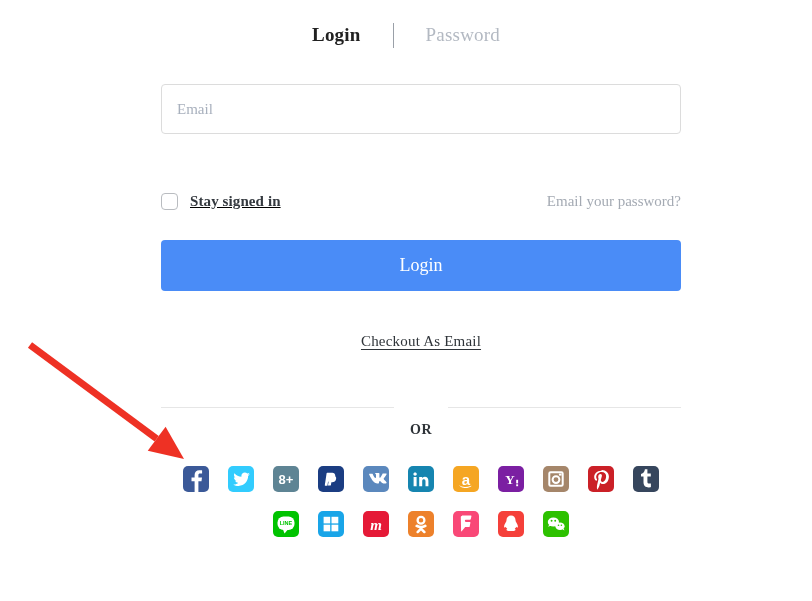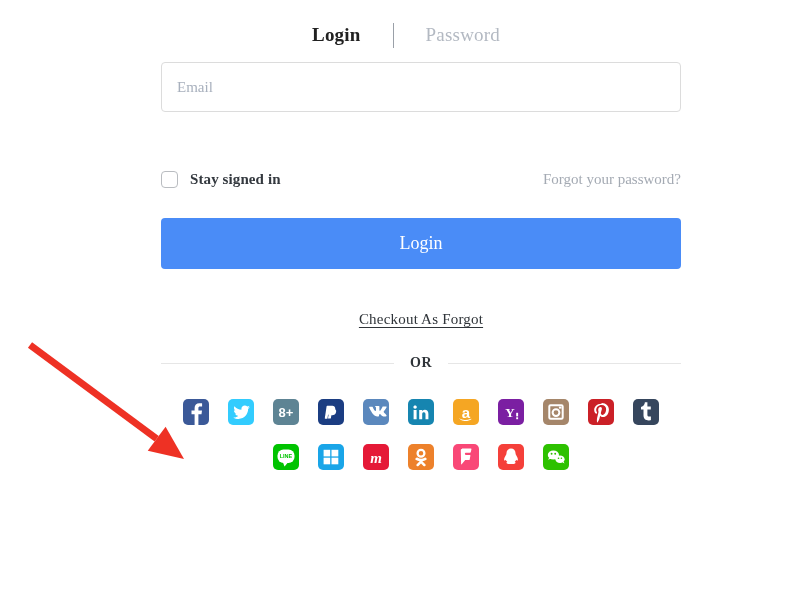--- a/index.html
+++ b/index.html
@@ -51,21 +51,21 @@
     width: 1px;
     height: 25px;
     background: #9aa0a8;
     margin: 0 32px;
   }
 
   
   .form {
     position: absolute;
     left: 161px;
-    top: 62px;
+    top: 84px;
     width: 520px;
   }
   .field {
     box-sizing: border-box;
     width: 520px;
     height: 50px;
     border: 1px solid #dcdcdc;
     border-radius: 4px;
     background: #ffffff;
     padding: 0 15px;
@@ -88,20 +88,21 @@
     height: 34px;
     margin-top: 20px;
     display: flex;
     align-items: center;
     justify-content: space-between;
   }
   .stay-wrap {
     display: flex;
     align-items: center;
     cursor: pointer;
+    text-decoration: underline;
   }
   .checkbox {
     box-sizing: border-box;
     width: 17px;
     height: 17px;
     border: 1px solid #b9bcc0;
     border-radius: 4px;
     background: #fff;
     margin-right: 12px;
     flex: none;
@@ -158,20 +159,21 @@
     flex: 1;
     height: 1px;
     background: #e6e6e6;
   }
   .or-text {
     font-size: 14px;
     font-weight: 700;
     color: #2f3439;
     padding: 0 16px;
     letter-spacing: 0.4px;
+    margin-top: 45px;
   }
 
   
   .social-rows {
     width: 520px;
     margin-top: 28px;
   }
   .social-row {
     display: flex;
     justify-content: center;
@@ -216,27 +218,27 @@
     <input class="field" type="text" placeholder="Email" value="" style="">
 
     <div class="field-gap"></div>
 
 
     <div class="options-row">
       <div class="stay-wrap">
         <div class="checkbox"></div>
         <span class="stay-label">Stay signed in</span>
       </div>
-      <span class="forgot-link">Forgot your password?</span>
+      <span class="forgot-link">Email your password?</span>
     </div>
 
     <button class="login-button">Login</button>
 
     <div class="guest-wrap">
-      <span class="guest-link">Checkout As Forgot</span>
+      <span class="guest-link">Checkout As Email</span>
     </div>
 
     <div class="or-row">
       <div class="or-line"></div>
       <span class="or-text">OR</span>
       <div class="or-line"></div>
     </div>
 
     <div class="social-rows">
       <div class="social-row" id="social-row-1">

